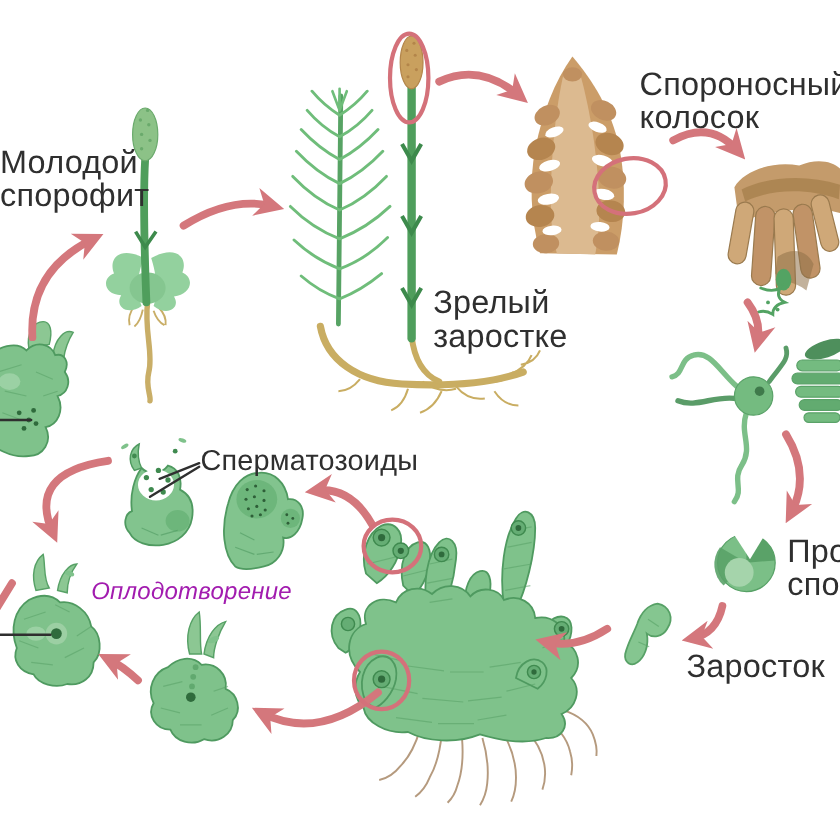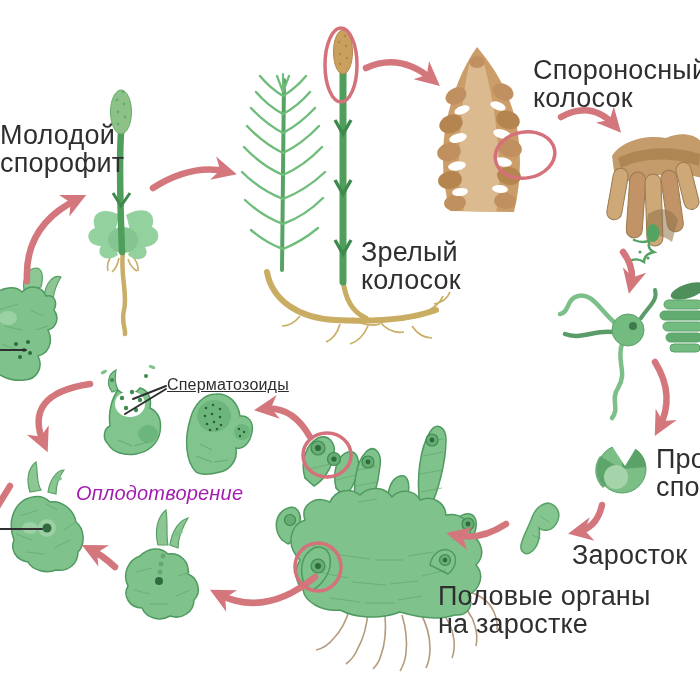--- a/index.html
+++ b/index.html
@@ -3,21 +3,21 @@
 <meta charset="utf-8">
 <style>
   html,body{margin:0;padding:0;background:#fff;}
   #stage{position:relative;width:700px;height:700px;overflow:hidden;background:#fff;
          font-family:"Liberation Sans",sans-serif;}
   #art{position:absolute;left:0;top:0;}
   .lbl{position:absolute;font-size:27px;line-height:27.5px;color:#2f2f2f;
        white-space:pre-line;letter-spacing:.2px;}
   .lbl.center{text-align:right;}
   .lbl.fert{color:#a21caf;font-style:italic;font-size:20px;}
-  .lbl.small{font-size:16px;text-decoration:underline;}
+  .lbl.small{font-size:24px;}
 </style>
 </head>
 <body>
 
 <div id="stage">
 
 <svg id="art" width="700" height="700" viewBox="0 0 700 700">
   <defs>
     <marker id="ah" viewBox="0 0 10 10" refX="6.5" refY="5" markerWidth="4" markerHeight="4" orient="auto-start-reverse">
       <path d="M0.6,0.4 L10,5 L0.6,9.6 L3.4,5 Z" fill="#d4777c"></path>
@@ -294,29 +294,27 @@
     <path d="M0,529 L42,529"></path>
     <path d="M166,386 L133,399"></path>
     <path d="M166,389 L125,414"></path>
   </g>
 </svg>
 
   <div class="lbl center" style="left:0px;top:122px;width:108px;">Молодой
 спорофит</div>
 
   <div class="lbl" style="left:361px;top:239px;">Зрелый
-колосок</div>
+заростке</div>
 
   <div class="lbl" style="left:533px;top:57px;">Спороносный
 колосок</div>
 
   <div class="lbl small" style="left:167px;top:371px;">Сперматозоиды</div>
 
   <div class="lbl fert" style="left:76px;top:480px;">Оплодотворение</div>
 
   <div class="lbl" style="left:656px;top:446px;width:150px;">Прорастание
 споры</div>
 
   <div class="lbl" style="left:572px;top:542px;">Заросток</div>
 
-  <div class="lbl" style="left:438px;top:583px;">Половые органы
-на заростке</div>
 </div>
 
 </body></html>

